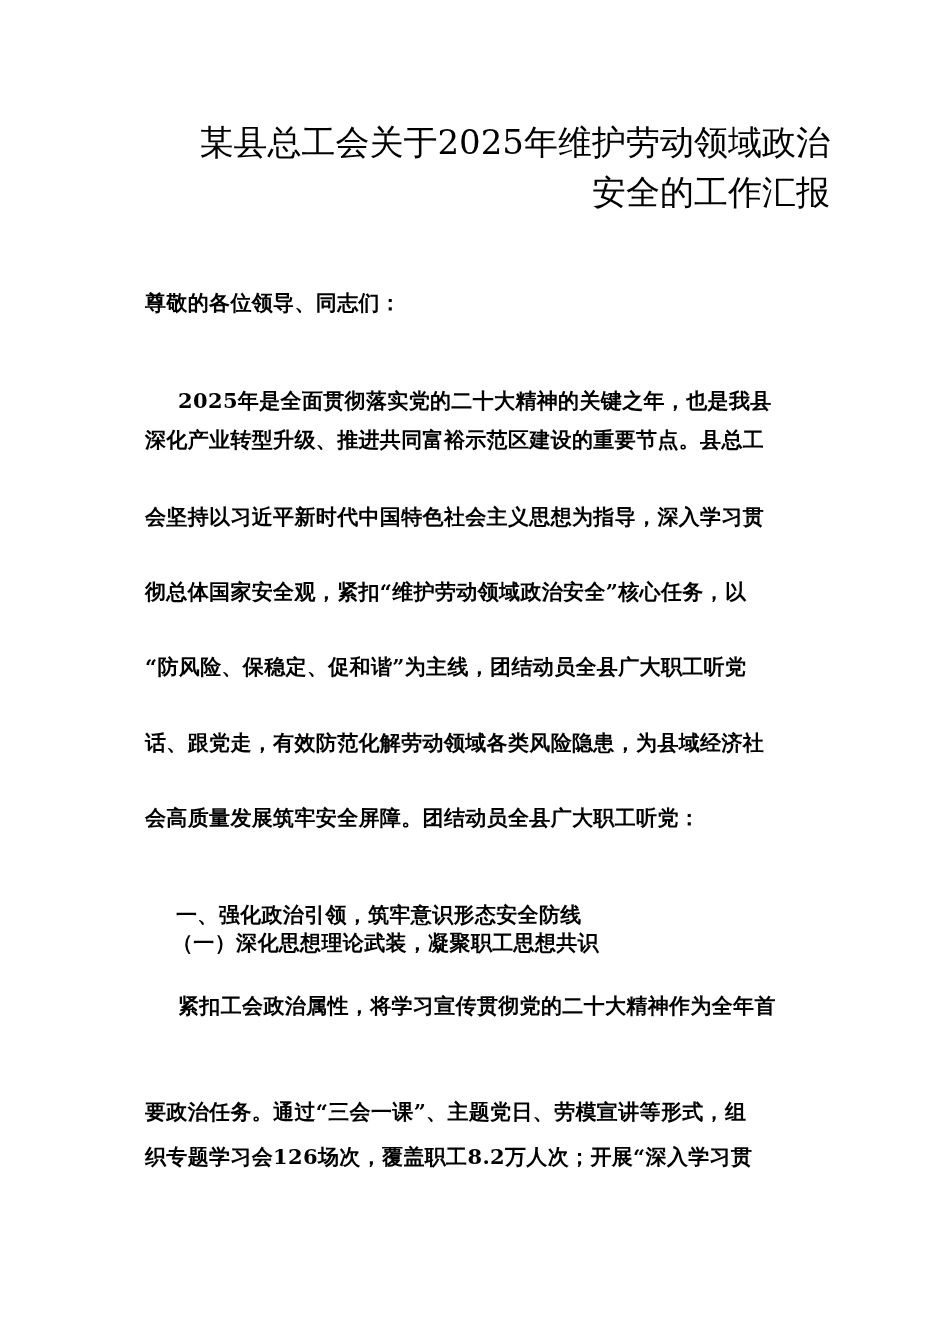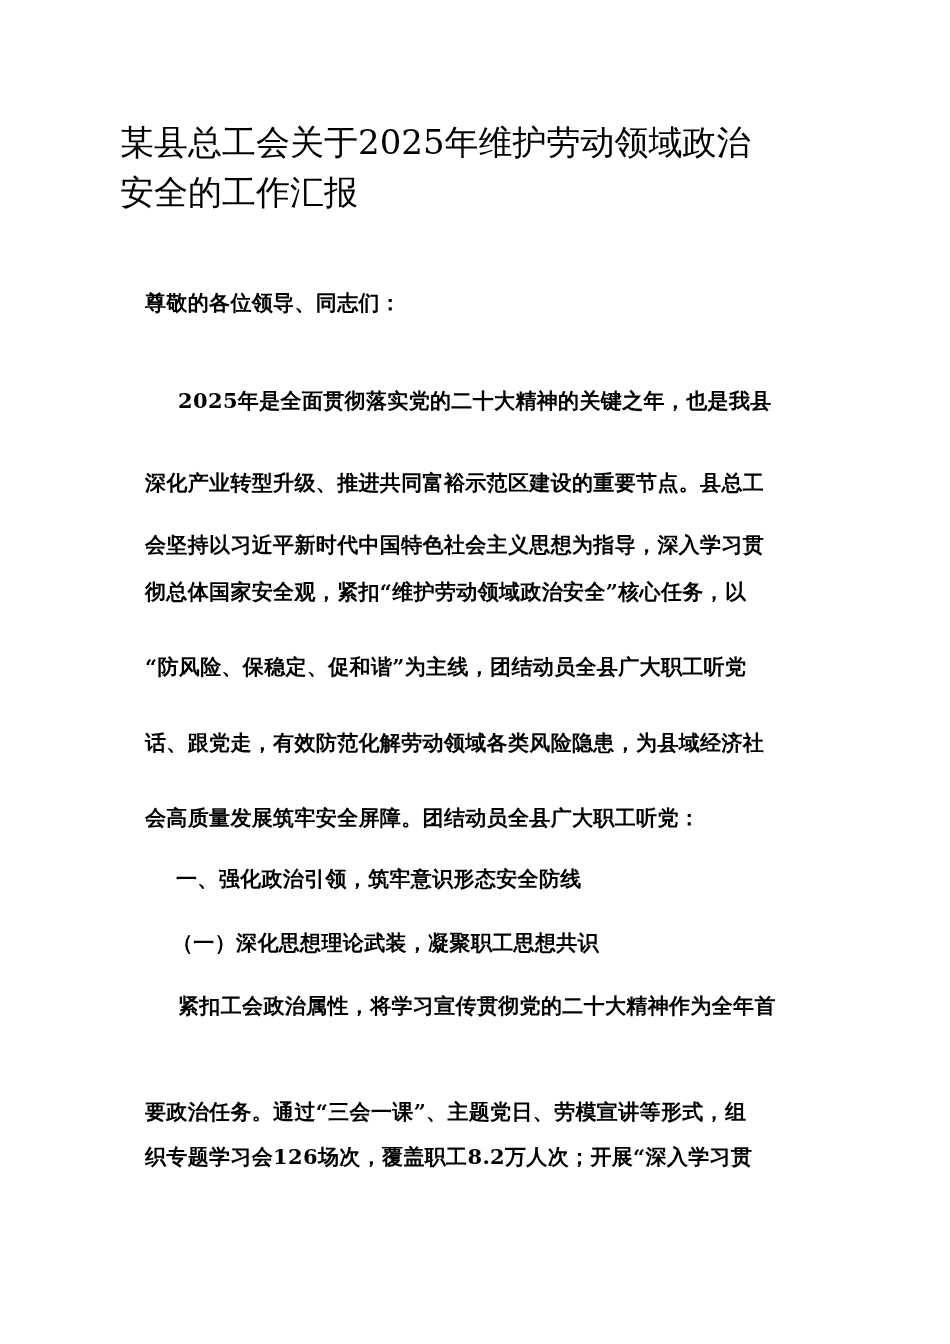--- a/index.html
+++ b/index.html
@@ -19,21 +19,21 @@
       position: absolute;
       left: 0; top: 0;
       width: 950px;
       height: 1344px;
       background: #ffffff;
     }
     .title {
       position: absolute;
       left: 120px;
       width: 710px;
-      text-align: left;
+      text-align: right;
       font-size: 34px;
       line-height: 50px;
       letter-spacing: 0px;
       white-space: nowrap;
     }
     .title-line-1 { top: 117px; }
     .title-line-2 { top: 167px; }
     .line {
       position: absolute;
       left: 145px;
@@ -51,28 +51,28 @@
 <body>
 
 <div class="page">
 
   <div class="title title-line-1">某县总工会关于2025年维护劳动领域政治</div>
   <div class="title title-line-2">安全的工作汇报</div>
 
   <div class="line" style="top:288px;">尊敬的各位领导、同志们：</div>
 
   <div class="line indent" style="top:350px;margin-top:36px;">2025年是全面贯彻落实党的二十大精神的关键之年，也是我县</div>
-  <div class="line" style="top:425px;margin-top:43px;">深化产业转型升级、推进共同富裕示范区建设的重要节点。县总工</div>
-  <div class="line" style="top:530px;text-align:center;">会坚持以习近平新时代中国特色社会主义思想为指导，深入学习贯</div>
+  <div class="line" style="top:425px;">深化产业转型升级、推进共同富裕示范区建设的重要节点。县总工</div>
+  <div class="line" style="top:502px;text-align:center;">会坚持以习近平新时代中国特色社会主义思想为指导，深入学习贯</div>
   <div class="line" style="top:577px;">彻总体国家安全观，紧扣“维护劳动领域政治安全”核心任务，以</div>
   <div class="line" style="top:652px;">“防风险、保稳定、促和谐”为主线，团结动员全县广大职工听党</div>
   <div class="line" style="top:728px;">话、跟党走，有效防范化解劳动领域各类风险隐患，为县域经济社</div>
   <div class="line" style="top:803px;">会高质量发展筑牢安全屏障。团结动员全县广大职工听党：</div>
 
-  <div class="line heading-indent" style="top:864px;text-align:right;">一、强化政治引领，筑牢意识形态安全防线</div>
+  <div class="line heading-indent" style="top:900px;text-align:right;">一、强化政治引领，筑牢意识形态安全防线</div>
 
   <div class="line sub-indent" style="top:928px;">（一）深化思想理论武装，凝聚职工思想共识</div>
 
   <div class="line indent" style="top:991px;text-align:center;">紧扣工会政治属性，将学习宣传贯彻党的二十大精神作为全年首</div>
   <div class="line" style="top:1066px;margin-top:31px;">要政治任务。通过“三会一课”、主题党日、劳模宣讲等形式，组</div>
   <div class="line" style="top:1142px;">织专题学习会126场次，覆盖职工8.2万人次；开展“深入学习贯</div>
 
 </div>
 
 </body></html>

